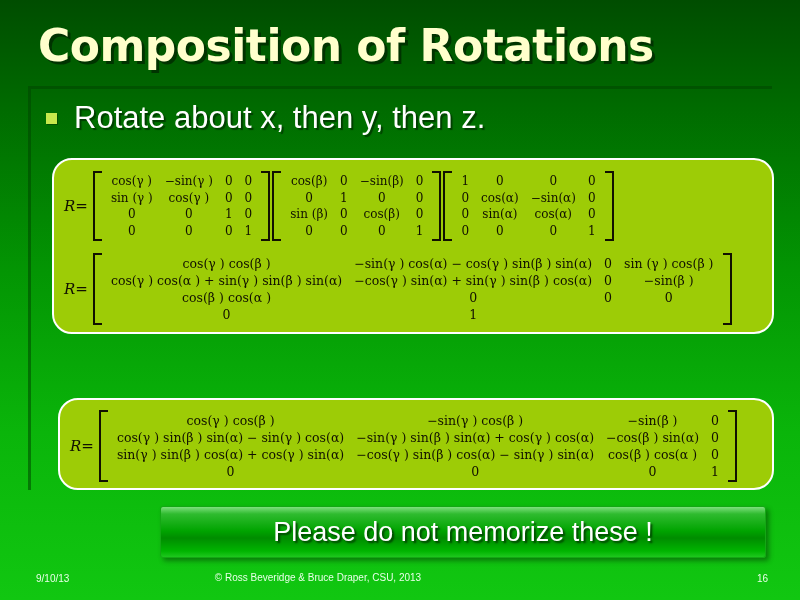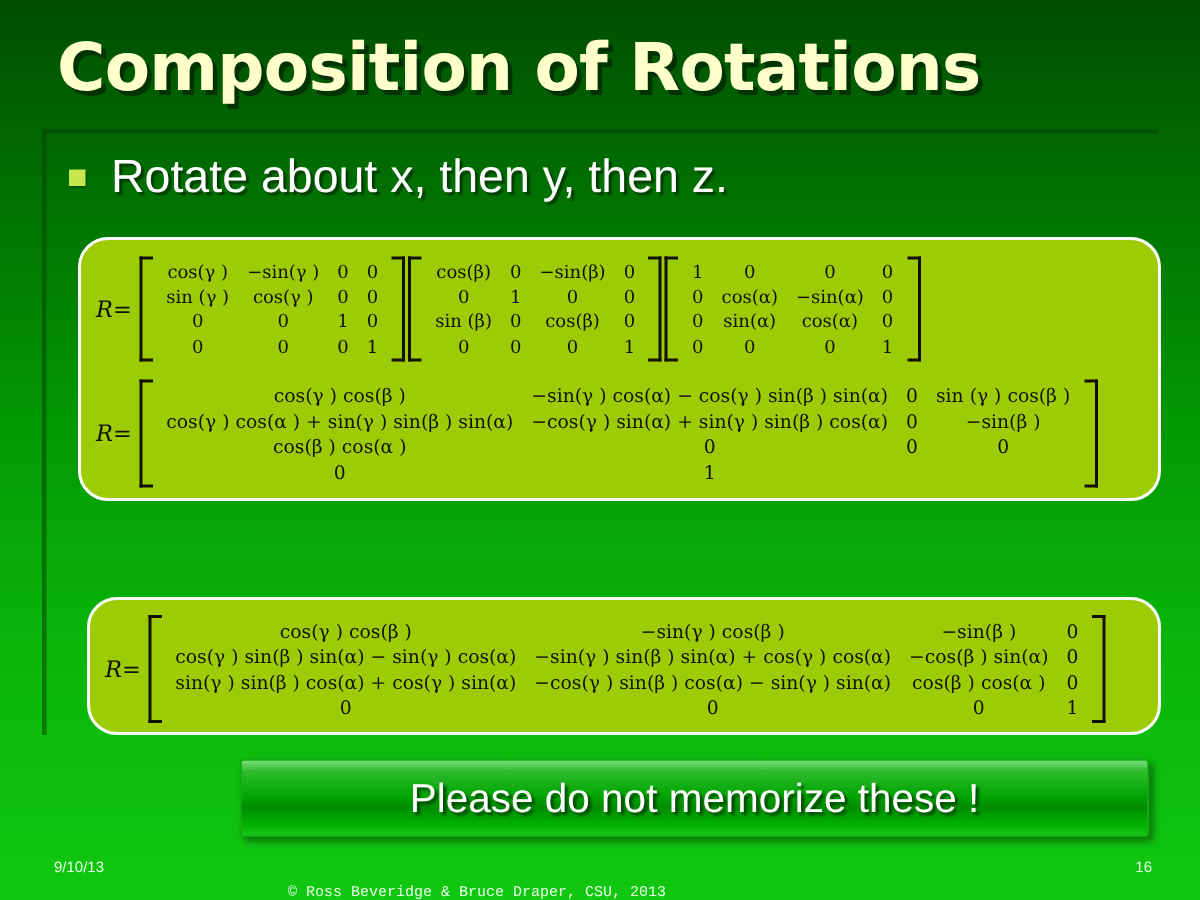--- a/index.html
+++ b/index.html
@@ -217,21 +217,21 @@
     position: absolute;
     left: 0;
     top: 570px;
     width: 800px;
     height: 22px;
     font-family: "Liberation Sans", sans-serif;
     font-size: 10px;
     color: #e8ffe8;
   }
   #footer-date   { position: absolute; left: 36px;  top: 3px; }
-  #footer-center { position: absolute; left: 0; width: 636px; text-align: center; top: 20px; font-family: Liberation Mono, monospace; }
+  #footer-center { position: absolute; left: 0; width: 636px; text-align: center; top: 2px; }
   #footer-page   { position: absolute; right: 32px; top: 3px; }
 </style>
 </head>
 <body>
 
 <div id="slide">
 
   <div id="title-bar">
     <div id="slide-title">Composition of Rotations</div>
   </div>

